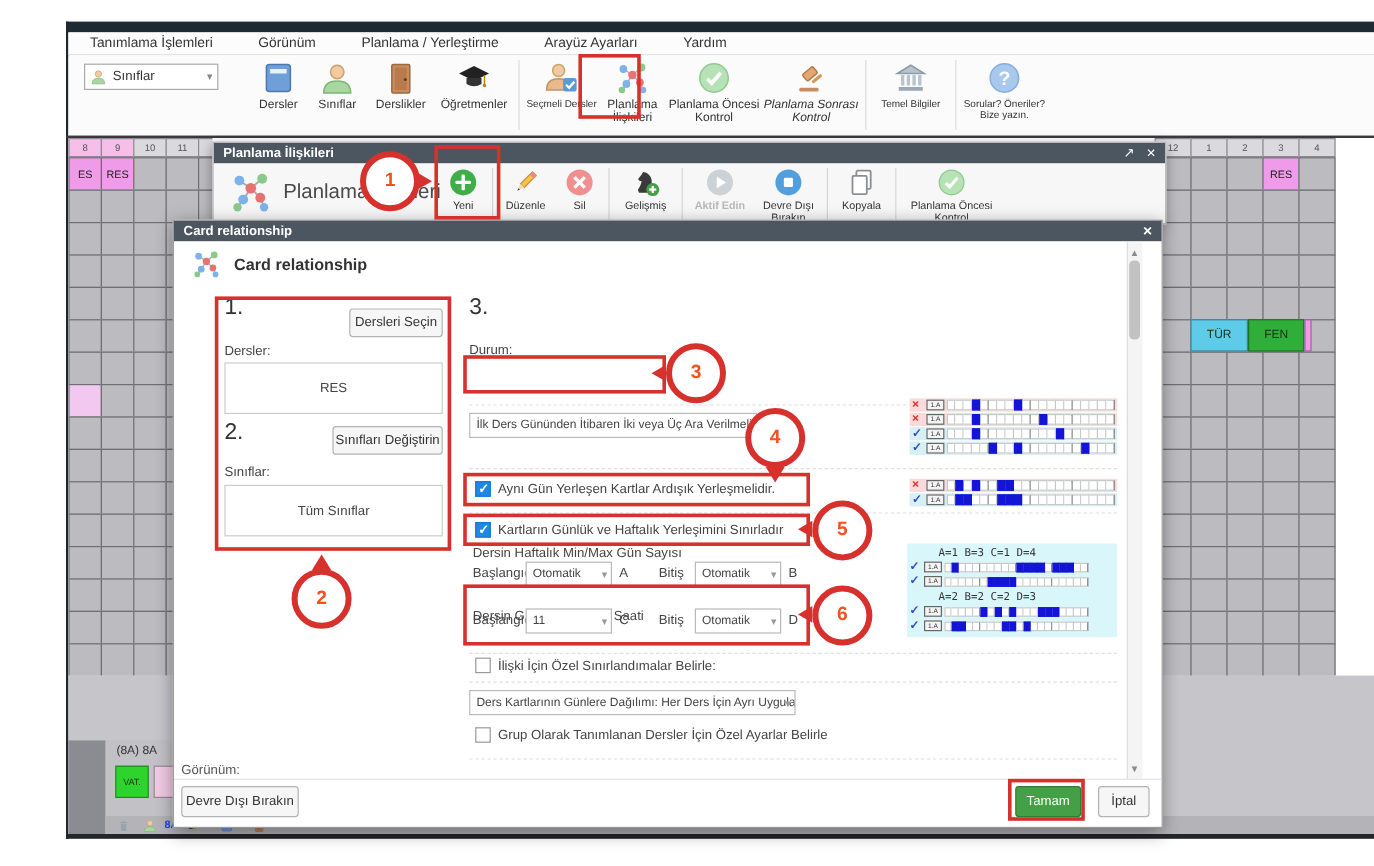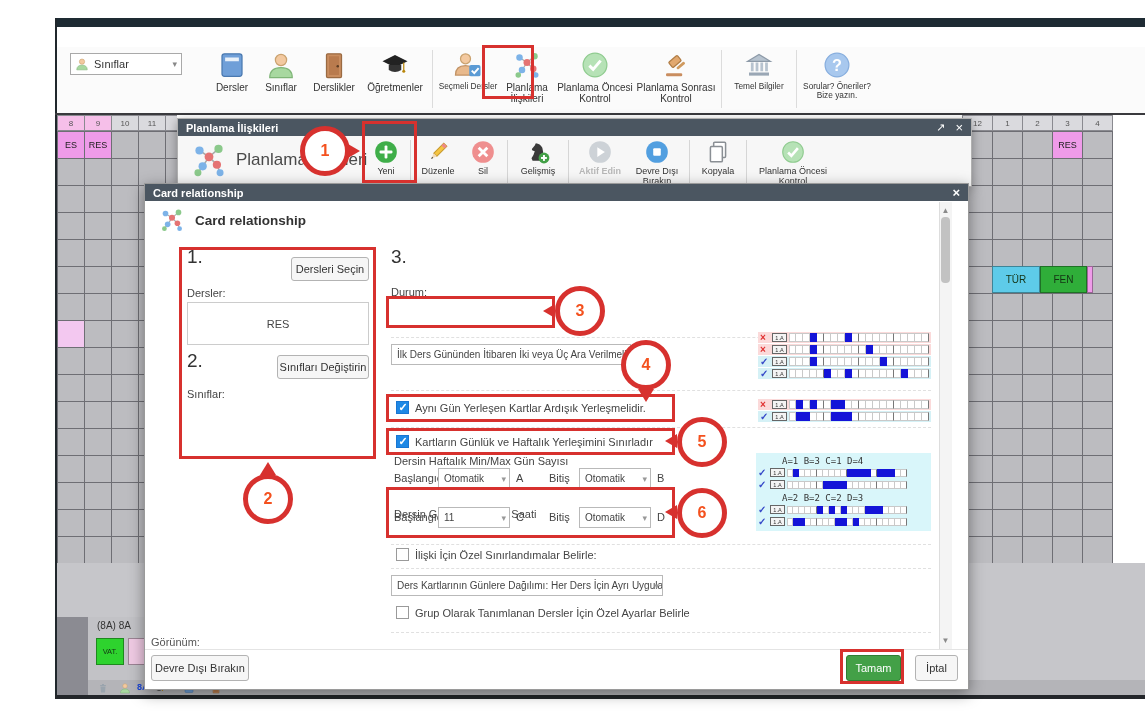--- a/index.html
+++ b/index.html
@@ -94,20 +94,27 @@
   .tag8a{position:absolute;font-size:9px;font-weight:bold;color:#1a46d8;z-index:3}
 </style>
 </head>
 <body>
 
 <div class="page">
 
   <div class="abs win-top"></div>
   <div class="abs win-left"></div>
 
+  <div class="abs menubar" id="menubar">
+      <span class="mi">Tanımlama İşlemleri</span>
+      <span class="mi">Görünüm</span>
+      <span class="mi">Planlama / Yerleştirme</span>
+      <span class="mi">Arayüz Ayarları</span>
+      <span class="mi">Yardım</span>
+    </div>
 
   <div class="abs toolbar-bg"></div>
   <div class="abs filter">
     <span class="icn" id="filter-icon" style="width:14px;height:14px;margin-right:5px">
         <svg viewBox="0 0 24 24">
           <circle cx="12" cy="8" r="4.5" fill="#f3c9a0" stroke="#caa26f"></circle>
           <path d="M3 22 Q3 14 12 14 Q21 14 21 22 Z" fill="#a8d8a0" stroke="#7fb577"></path>
         </svg>
       </span>
     <span>Sınıflar</span>
@@ -189,21 +196,21 @@
       </div>
       <div class="tbtn" style="width: 80px;">
         <span class="icn" style="width: 30px; height: 30px;">
           <svg viewBox="0 0 24 24">
             <circle cx="12" cy="12" r="9.5" fill="#b6e2b6" stroke="#8fcb8f"></circle>
             <path d="M7.5 12.5 l3 3 l6-7" stroke="#fff" stroke-width="2.4" fill="none"></path>
           </svg>
         </span>
         <div class="tlabel">Planlama Öncesi Kontrol</div>
       </div>
-      <div class="tbtn" style="width: 82px;">
+      <div class="tbtn" style="width: 82px; font-style: italic;">
         <span class="icn" style="width: 30px; height: 30px;">
           <svg viewBox="0 0 24 24">
             <rect x="4" y="18.5" width="13" height="2.5" rx="1" fill="#c98d5f"></rect>
             <g transform="rotate(-40 11 9)">
               <rect x="6.5" y="6.5" width="9" height="5.5" rx="1" fill="#e2a86f" stroke="#b07c45"></rect>
             </g>
             <g transform="rotate(-40 15 13)">
               <rect x="12" y="12" width="8" height="2.2" rx="1" fill="#d09a5f"></rect>
             </g>
           </svg>
@@ -609,20 +616,21 @@
     <div class="sbarrow" style="top:450px">▼</div>
 
     <div class="in secnum" style="left:42px;top:62px">1.</div>
     <div class="btn" style="left:146px;top:73px;width:78px;height:24px">Dersleri Seçin</div>
     <div class="in lbl" style="left:42px;top:103px">Dersler:</div>
     <div class="valbox" style="left:42px;top:118px;width:182px;height:43px">RES</div>
 
     <div class="in secnum" style="left:42px;top:166px">2.</div>
     <div class="btn" style="left:132px;top:171px;width:92px;height:24px">Sınıfları Değiştirin</div>
     <div class="in lbl" style="left:42px;top:204px">Sınıflar:</div>
+    <div class="valbox" style="left:42px;top:220px;width:182px;height:43px">Tüm Sınıflar</div>
 
     <div class="in secnum" style="left:246px;top:62px">3.</div>
     <div class="in lbl" style="left:246px;top:102px">Durum:</div>
     <div class="dsep" style="left:246px;top:153px;width:540px"></div>
     <div class="sel" style="left:246px;top:160px;width:240px">İlk Ders Gününden İtibaren İki veya Üç Ara Verilmeli</div>
     <div class="in" id="diag-a" style="left:613px;top:148px">
         <div class="drow bad">
           <span class="dmark x">×</span>
           <span class="dchip">1.A</span>
           <span class="dcells">

